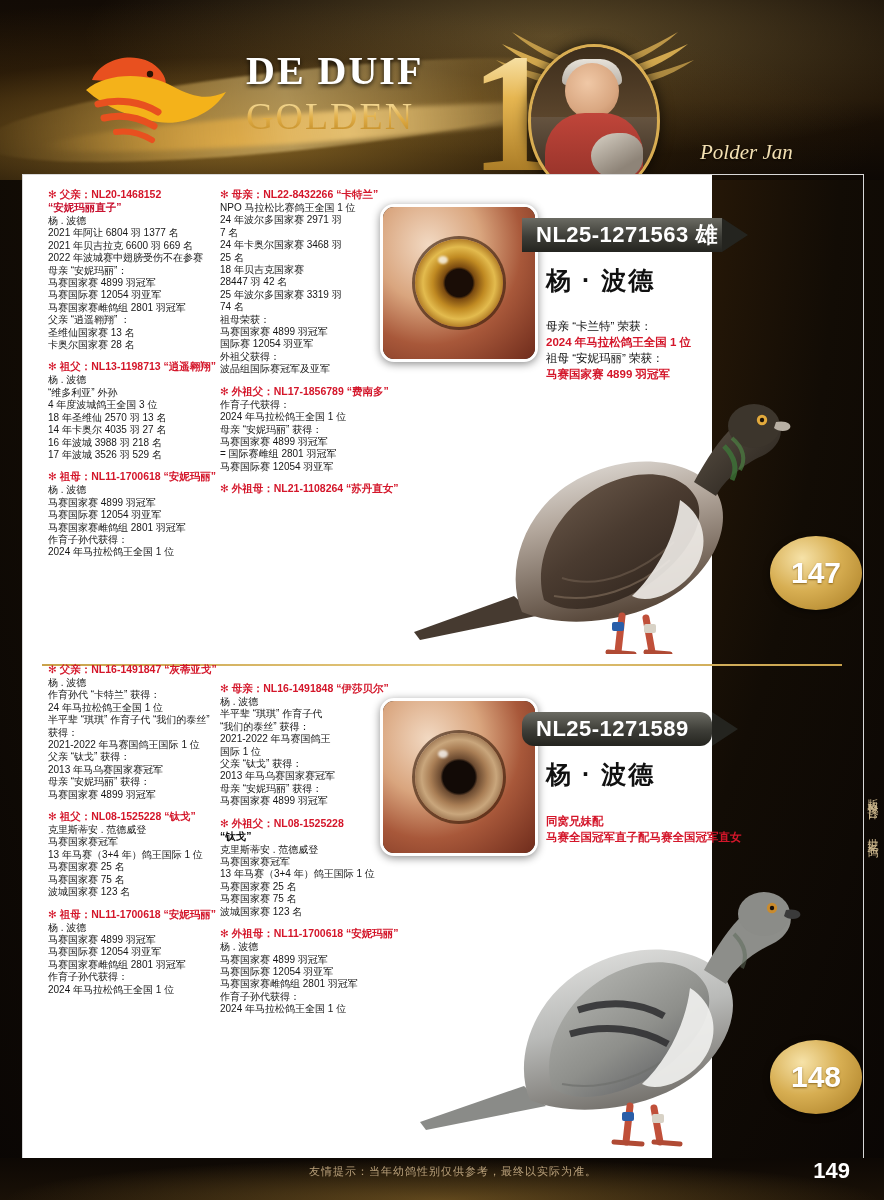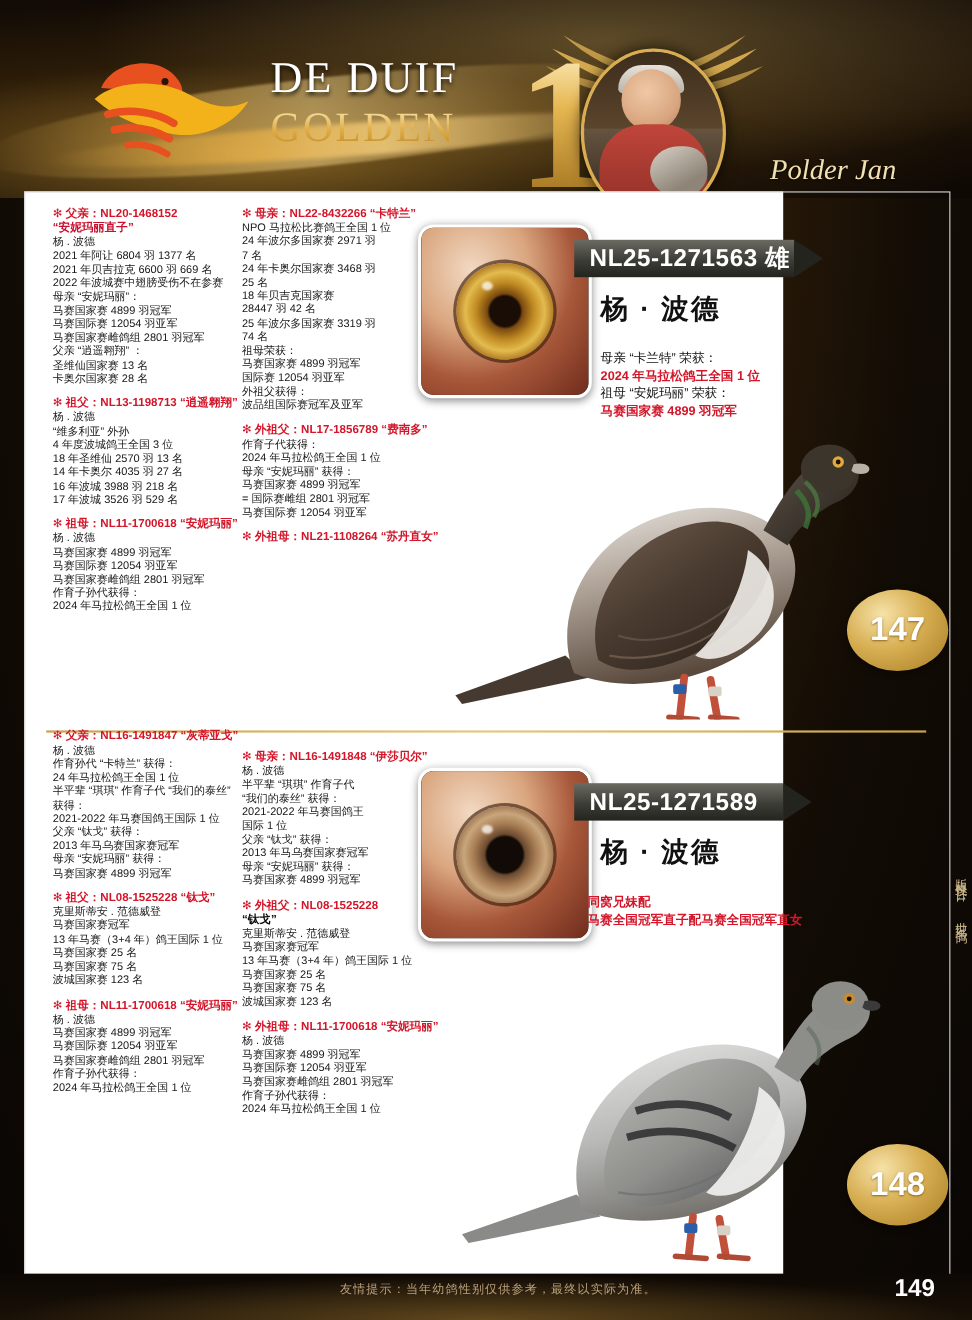--- a/index.html
+++ b/index.html
@@ -42,21 +42,21 @@
     position:absolute;left:62px;top:38px;width:180px;height:120px;
   }
   .logo svg{width:180px;height:120px;display:block;}
   
   .title-wrap{
     position:absolute;left:246px;top:48px;width:300px;height:110px;
     color:#fff;
   }
   .title-1{
     font-family:"Liberation Serif","DejaVu Serif",serif;
-    font-weight:normal;font-size:40px;letter-spacing:2px;line-height:46px;
+    font-weight:bold;font-size:40px;letter-spacing:2px;line-height:46px;
     color:#ffffff;text-shadow:0 2px 4px rgba(0,0,0,.8);
   }
   .title-2{
     font-family:"Liberation Serif","DejaVu Serif",serif;
     font-weight:normal;font-size:38px;letter-spacing:2px;line-height:44px;
     background:linear-gradient(180deg,#fff3c4 0%,#e0ad46 55%,#b8821f 100%);
     -webkit-background-clip:text;background-clip:text;color:transparent;
     text-shadow:none;
   }
   
@@ -96,21 +96,21 @@
     position:absolute;left:60px;top:86px;width:52px;height:46px;border-radius:50% 40% 45% 50%;
     background:linear-gradient(150deg,#d9d2c6 0%,#8e8478 70%);
   }
   .portrait .p-bg{
     position:absolute;left:0;top:0;width:126px;height:70px;
     background:linear-gradient(180deg,#3c2d1c 0%,#5b452c 100%);
   }
   .signature{
     position:absolute;left:700px;top:140px;
     font-family:"Liberation Serif","DejaVu Serif",serif;
-    font-style:italic;font-size:26px;color:#f3e0b2;
+    font-style:italic;font-size:21px;color:#f3e0b2;
     text-shadow:0 1px 2px rgba(0,0,0,.8);
   }
   
   .sheet{
     position:absolute;left:22px;top:174px;width:690px;height:984px;
     background:#ffffff;
   }
   .sheet:after{
     content:"";position:absolute;left:0;top:0;width:840px;height:984px;
     border:1px solid #d8d8d8;pointer-events:none;
@@ -169,20 +169,21 @@
     display:flex;align-items:center;padding-left:14px;
     letter-spacing:.5px;
   }
   .banner:after{
     content:"";position:absolute;right:-26px;top:0;
     border-top:17px solid transparent;border-bottom:17px solid transparent;
     border-left:26px solid #24241f;
   }
   .banner2{
     background:linear-gradient(180deg,#6b6b63 0%,#3d3d37 55%,#24241f 100%);
+    border-radius:12px;
   }
   .owner{
     position:absolute;font-weight:bold;font-size:25px;color:#111;letter-spacing:2px;
   }
   .ach{
     position:absolute;font-size:11.5px;line-height:16px;color:#111;margin-top:19px;
   }
   .ach .red{color:#d4162a;font-weight:bold;}
   
   .pigeon{position:absolute;}
@@ -500,21 +501,21 @@
       </div>
 
       <div class="eye eye2" style="left:358px;top:524px;">
         <div class="flesh"></div>
         <div class="iris"></div>
         <div class="glint"></div>
       </div>
 
       <div class="banner banner2" style="left:500px;top:538px;width:176px;">NL25-1271589</div>
       <div class="owner" style="left:524px;top:584px;">杨 · 波德</div>
-      <div class="ach" style="left:512px;top:620px;width:310px;">
+      <div class="ach" style="left:524px;top:620px;width:310px;">
         <div class="red">同窝兄妹配</div>
         <div class="red">马赛全国冠军直子配马赛全国冠军直女</div>
       </div>
 
       <div class="pigeon" style="left:380px;top:676px;width:440px;height:300px;">
         <svg viewBox="0 0 440 300" width="440" height="300">
           <defs>
             <linearGradient id="bodyg2" x1="0.1" y1="0" x2="0.4" y2="1">
               <stop offset="0%" stop-color="#e3e3e1"></stop>
               <stop offset="50%" stop-color="#b9bab8"></stop>

